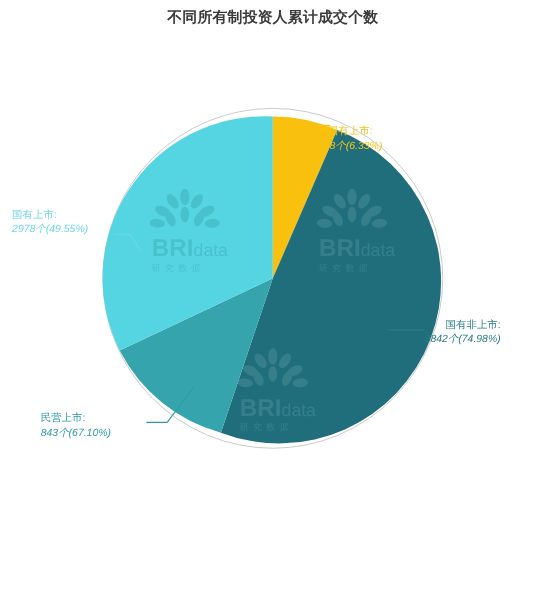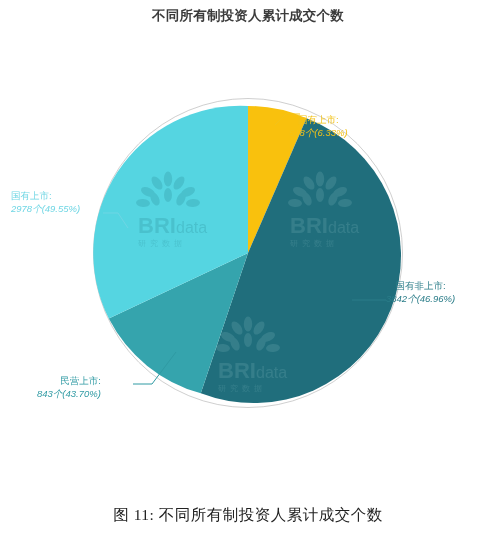--- a/index.html
+++ b/index.html
@@ -44,35 +44,35 @@
   .label-block .lbl-name { display: block; }
   .label-block .lbl-value { display: block; font-style: italic; }
   #label-state-listed {
     left: 289px;
     top: 113px;
     color: #f2c219;
     text-align: center;
   }
   #label-state-unlisted {
     left: 386px;
-    top: 279px;
+    top: 289px;
     color: #2b7d89;
-    text-align: center;
+    text-align: right;
   }
   #label-private-unlisted {
     left: 11px;
     top: 189px;
     color: #6fd6e4;
     text-align: left;
   }
   #label-private-listed {
     left: 37px;
     top: 374px;
     color: #2f9aa3;
-    text-align: right;
+    text-align: left;
   }
   .figure-caption {
     position: absolute;
     left: 0;
     top: 505px;
     width: 496px;
     text-align: center;
     font-family: "Liberation Serif", "DejaVu Serif", serif;
     font-size: 15.5px;
     color: #222222;
@@ -202,28 +202,27 @@
     <polyline points="176,352 152,384 133,384" fill="none" stroke="#2f9aa3" stroke-width="1"></polyline>
   </svg>
 
   <div class="label-block" id="label-state-listed">
     <span class="lbl-name">国有上市:</span>
     <span class="lbl-value">518个(6.33%)</span>
   </div>
 
   <div class="label-block" id="label-state-unlisted">
     <span class="lbl-name">国有非上市:</span>
-    <span class="lbl-value">3842个(46.96%)</span>
+    <span class="lbl-value">3842个(74.98%)</span>
   </div>
 
   <div class="label-block" id="label-private-unlisted">
     <span class="lbl-name">国有上市:</span>
     <span class="lbl-value">2978个(49.55%)</span>
   </div>
 
   <div class="label-block" id="label-private-listed">
     <span class="lbl-name">民营上市:</span>
-    <span class="lbl-value">843个(43.70%)</span>
-  </div>
-
-  <div class="figure-caption">图 11:  不同所有制投资人累计成交个数</div>
+    <span class="lbl-value">843个(67.10%)</span>
+  </div>
+
 
 </div>
 
 </body></html>

